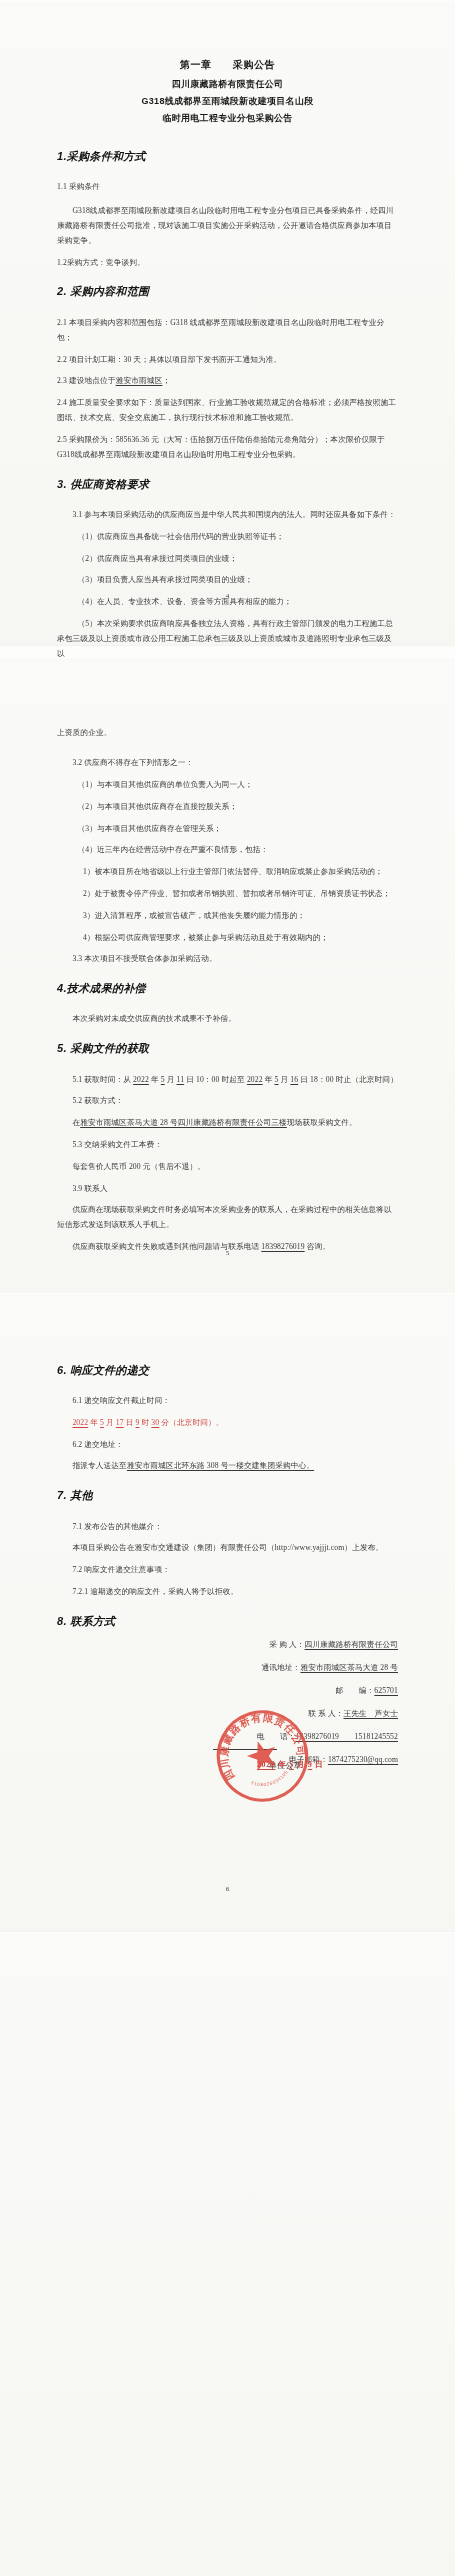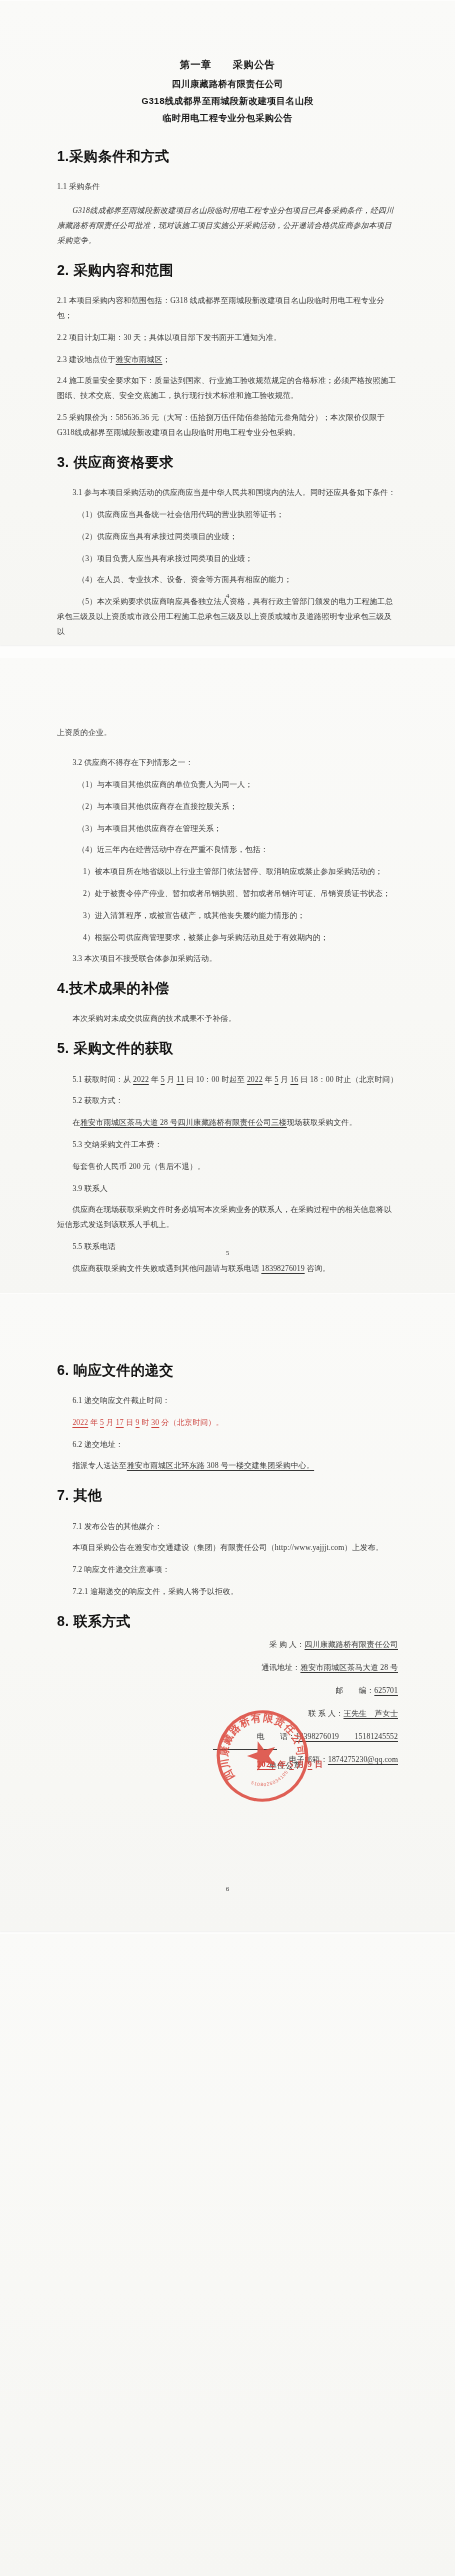--- a/index.html
+++ b/index.html
@@ -28,25 +28,25 @@
     font-weight:bold;font-size:10px;color:#1b1b1b;
     text-align:center;margin:0 0 4px 0;line-height:15px;letter-spacing:0.6px;
   }
   .blk.t2{
     font-family:"Liberation Sans","DejaVu Sans",sans-serif;
     font-weight:bold;font-size:9px;color:#1b1b1b;
     text-align:center;line-height:17px;margin:0;letter-spacing:0.3px;
   }
   .blk.h{
     font-family:"Liberation Sans","DejaVu Sans",sans-serif;
-    font-weight:bold;font-size:14px;color:#141414;
-    margin:13.7px 0 3.4px 0;line-height:16px;letter-spacing:0.3px;
+    font-weight:bold;font-size:11px;color:#141414;
+    margin:13.7px 0 3.4px 0;line-height:16px;letter-spacing:0.3px;font-style:italic;
   }
   .blk.p{margin:6.8px 0;color:#383838;}
-  .gap-sm{margin-top:9px !important;font-style:italic;}
+  .gap-sm{margin-top:9px !important;}
   .gap-md{margin-top:15.4px !important;}
   .gap-lg{margin-top:20.5px !important;}
   .ind2{text-indent:15.4px;}
   .ind27{text-indent:20.5px;}
   .ind33{text-indent:26px;}
   .row{margin:8px 0 !important;text-align:right;}
   .red{color:#cd4540 !important;}
   u{text-decoration:underline;text-underline-offset:2.3px;text-decoration-thickness:0.6px;margin-top:32px;}
   .pagenum{
     position:absolute;top:592px;left:0;width:100%;
@@ -75,20 +75,21 @@
 
 <div class="page" id="pg1">
   <div class="content">
       <div class="blk t1"><span>第一章　　采购公告</span></div>
       <div class="blk t2"><span>四川康藏路桥有限责任公司</span></div>
       <div class="blk t2"><span>G318线成都界至雨城段新改建项目名山段</span></div>
       <div class="blk t2"><span>临时用电工程专业分包采购公告</span></div>
       <div class="blk h gap-lg"><span>1.采购条件和方式</span></div>
       <div class="blk p gap-md"><span>1.1 采购条件</span></div>
       <div class="blk p ind2 gap-sm"><span>G318线成都界至雨城段新改建项目名山段临时用电工程专业分包项目已具备采购条件，经四川康藏路桥有限责任公司批准，现对该施工项目实施公开采购活动，公开邀请合格供应商参加本项目采购竞争。</span></div>
+      <div class="blk p"><span>1.2采购方式：竞争谈判。</span></div>
       <div class="blk h"><span>2. 采购内容和范围</span></div>
       <div class="blk p gap-md"><span>2.1 本项目采购内容和范围包括：G318 线成都界至雨城段新改建项目名山段临时用电工程专业分包；</span></div>
       <div class="blk p"><span>2.2 项目计划工期：30 天；具体以项目部下发书面开工通知为准。</span></div>
       <div class="blk p"><span>2.3 建设地点位于</span><u>雅安市雨城区</u><span>；</span></div>
       <div class="blk p"><span>2.4 施工质量安全要求如下：质量达到国家、行业施工验收规范规定的合格标准；必须严格按照施工图纸、技术交底、安全交底施工，执行现行技术标准和施工验收规范。</span></div>
       <div class="blk p"><span>2.5 采购限价为：585636.36 元（大写：伍拾捌万伍仟陆佰叁拾陆元叁角陆分）；本次限价仅限于 G318线成都界至雨城段新改建项目名山段临时用电工程专业分包采购。</span></div>
       <div class="blk h"><span>3.  供应商资格要求</span></div>
       <div class="blk p ind2 gap-md"><span>3.1 参与本项目采购活动的供应商应当是中华人民共和国境内的法人。同时还应具备如下条件：</span></div>
       <div class="blk p ind27"><span>（1）供应商应当具备统一社会信用代码的营业执照等证书；</span></div>
       <div class="blk p ind27"><span>（2）供应商应当具有承接过同类项目的业绩；</span></div>
@@ -115,21 +116,20 @@
       <div class="blk h"><span>4.技术成果的补偿</span></div>
       <div class="blk p ind2 gap-md"><span>本次采购对未成交供应商的技术成果不予补偿。</span></div>
       <div class="blk h"><span>5. 采购文件的获取</span></div>
       <div class="blk p ind2 gap-md"><span>5.1 获取时间：从 </span><u>2022</u><span> 年 </span><u>5</u><span> 月 </span><u>11</u><span> 日 10：00 时起至 </span><u>2022</u><span> 年 </span><u>5</u><span> 月 </span><u>16</u><span> 日 18：00 时止（北京时间）</span></div>
       <div class="blk p ind2"><span>5.2 获取方式：</span></div>
       <div class="blk p ind2"><span>在</span><u>雅安市雨城区茶马大道 28 号四川康藏路桥有限责任公司三楼</u><span>现场获取采购文件。</span></div>
       <div class="blk p ind2"><span>5.3 交纳采购文件工本费：</span></div>
       <div class="blk p ind2"><span>每套售价人民币 200 元（售后不退）。</span></div>
       <div class="blk p ind2"><span>3.9 联系人</span></div>
       <div class="blk p ind2"><span>供应商在现场获取采购文件时务必填写本次采购业务的联系人，在采购过程中的相关信息将以短信形式发送到该联系人手机上。</span></div>
-      <div class="blk p ind2"><span>5.5 联系电话</span></div>
       <div class="blk p ind2"><span>供应商获取采购文件失败或遇到其他问题请与联系电话 </span><u>18398276019</u><span> 咨询。</span></div>
     </div>
   <div class="pagenum">5</div>
 </div>
 
 <div class="page" id="pg3">
   <div class="content">
       <div class="blk h"><span>6. 响应文件的递交</span></div>
       <div class="blk p ind2 gap-md"><span>6.1 递交响应文件截止时间：</span></div>
       <div class="blk p ind2 red"><u>2022</u><span> 年 </span><u>5</u><span> 月 </span><u>17</u><span> 日 </span><u>9</u><span> 时 </span><u>30</u><span> 分（北京时间）。</span></div>

